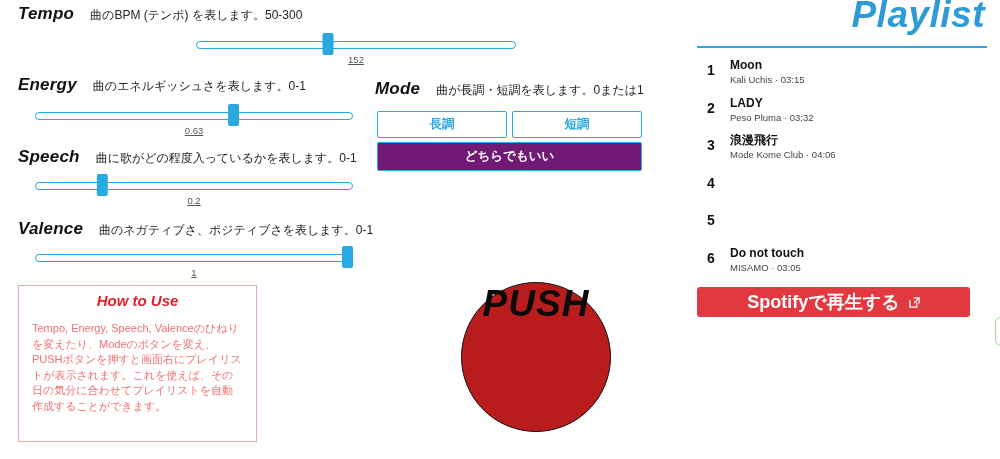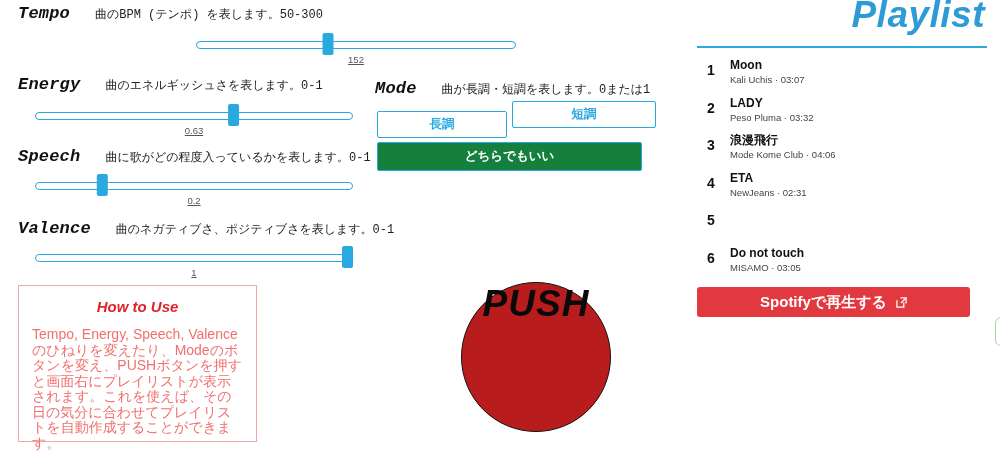--- a/index.html
+++ b/index.html
@@ -3,61 +3,61 @@
 <meta charset="utf-8">
 <style>
   html,body{margin:0;padding:0;}
   body{
     width:1000px;height:459px;position:relative;overflow:hidden;
     background:#ffffff;
     font-family:"Liberation Sans","DejaVu Sans",sans-serif;
     -webkit-font-smoothing:antialiased;
   }
   
-  .sec-header{position:absolute;display:flex;align-items:baseline;gap:25px;white-space:nowrap;font-family:Liberation Mono, monospace;}
+  .sec-header{position:absolute;display:flex;align-items:baseline;gap:16px;white-space:nowrap;}
   .sec-title{font-size:17px;font-weight:bold;font-style:italic;color:#111;letter-spacing:.2px;}
   .sec-desc{font-size:12px;color:#222;}
   
   .slider{position:absolute;height:28px;}
   .slider .track{position:absolute;left:0;right:0;top:4px;height:6px;
     border:1.5px solid #29a9e0;border-radius:6px;background:#fff;}
   .slider .thumb{position:absolute;top:-4px;width:11px;height:22px;
     background:#29a9e0;border-radius:2px;z-index:2;}
   .slider .slabel{position:absolute;top:17px;left:0;width:100%;text-align:center;
     font-size:9.5px;color:#555;text-decoration:underline;}
   
   .mode-btn{position:absolute;display:flex;align-items:center;justify-content:center;
     height:27px;background:#fff;border:1.5px solid #29a9e0;border-radius:2px;
     color:#29a9e0;font-size:12.5px;font-weight:bold;cursor:pointer;box-sizing:border-box;}
-  .mode-btn.selected{background:#15803d;color:#fff;border-color:#29a9e0;}
+  .mode-btn.selected{background:#701a75;color:#fff;border-color:#29a9e0;}
   
   .howto{position:absolute;left:18px;top:285px;width:237px;height:155px;
     border:1px solid #f2a7a7;background:#fff;}
-  .howto-title{margin-top:12px;text-align:center;font-size:15px;font-weight:bold;
+  .howto-title{margin-top:6px;text-align:center;font-size:15px;font-weight:bold;
     font-style:italic;color:#e2222a;}
-  .howto-body{margin:12px 13px 0 13px;font-size:14px;line-height:15.5px;color:#f26f6f;}
+  .howto-body{margin:12px 13px 0 13px;font-size:11px;line-height:15.5px;color:#f26f6f;}
   
   .push{position:absolute;left:461px;top:282px;width:150px;height:150px;border-radius:50%;
     background:#b91c1c;border:1.5px solid #111;display:flex;align-items:flex-start;
     justify-content:center;cursor:pointer;box-sizing:border-box;}
   .push span{font-size:37px;font-weight:bold;font-style:italic;color:#0a0a0a;letter-spacing:1px;}
   
   .panel{position:absolute;left:697px;top:0;width:290px;height:459px;}
   .pl-title{position:absolute;top:-6px;right:2px;font-size:37px;font-weight:bold;
     font-style:italic;color:#2e9bd6;letter-spacing:.5px;}
   .pl-rule{position:absolute;top:46px;left:0;width:290px;height:2px;background:#29a9e0;}
   .track-row{position:absolute;left:0;width:290px;height:32px;cursor:pointer;}
   .tnum{position:absolute;left:6px;top:4px;width:16px;text-align:center;
     font-size:14px;font-weight:bold;color:#111;}
   .tinfo{margin-left:33px;}
   .ttitle{font-size:12px;font-weight:bold;color:#111;line-height:14px;}
   .tsub{font-size:9.5px;color:#444;line-height:13px;margin-top:1px;}
   .spotify-btn{position:absolute;left:0;top:287px;width:273px;height:30px;background:#e23940;
     border:none;border-radius:3px;display:flex;align-items:center;justify-content:center;
-    gap:9px;color:#fff;font-size:15px;font-weight:bold;cursor:pointer;
+    gap:9px;color:#fff;font-size:18px;font-weight:bold;cursor:pointer;
     font-family:"Liberation Sans","DejaVu Sans",sans-serif;}
   .ext-icon{width:11px;height:11px;display:block;}
   
   .edge-green{position:absolute;left:995px;top:317px;width:16px;height:27px;
     border:1.5px solid #a8d8a0;border-radius:6px;background:#fff;}
 </style>
 </head>
 <body>
 
 <div class="sec-header" style="left:18px;top:4px">
@@ -103,36 +103,36 @@
 <div class="howto">
   <div class="howto-title">How to Use</div>
   <div class="howto-body">Tempo, Energy, Speech, Valenceのひねりを変えたり、Modeのボタンを変え、PUSHボタンを押すと画面右にプレイリストが表示されます。これを使えば、その日の気分に合わせてプレイリストを自動作成することができます。</div>
 </div>
 
 <div class="sec-header" style="left:375px;top:79px">
   <span class="sec-title">Mode</span>
   <span class="sec-desc">曲が長調・短調を表します。0または1</span>
 </div>
 <button class="mode-btn" style="left:377px;top:111px;width:130px">長調</button>
-<button class="mode-btn" style="left:512px;top:101px;width:144px">短調</button>
+<button class="mode-btn" style="left:512px;top:111px;width:130px">短調</button>
 <button class="mode-btn selected" style="left:377px;top:142px;width:265px;height:29px">どちらでもいい</button>
 
 <div class="push">
   <span>PUSH</span>
 </div>
 
 <div class="panel">
   <div class="pl-title">Playlist</div>
   <div class="pl-rule"></div>
 
   <div class="track-row" style="top:58px">
     <span class="tnum">1</span>
     <div class="tinfo">
       <div class="ttitle">Moon</div>
-      <div class="tsub"><span>Kali Uchis</span><span> · </span><span>03:07</span></div>
+      <div class="tsub"><span>Kali Uchis</span><span> · </span><span>03:15</span></div>
     </div>
   </div>
 
   <div class="track-row" style="top:96px">
     <span class="tnum">2</span>
     <div class="tinfo">
       <div class="ttitle">LADY</div>
       <div class="tsub"><span>Peso Pluma</span><span> · </span><span>03:32</span></div>
     </div>
   </div>
@@ -140,24 +140,20 @@
   <div class="track-row" style="top:133px">
     <span class="tnum">3</span>
     <div class="tinfo">
       <div class="ttitle">浪漫飛行</div>
       <div class="tsub"><span>Mode Kome Club</span><span> · </span><span>04:06</span></div>
     </div>
   </div>
 
   <div class="track-row" style="top:171px">
     <span class="tnum">4</span>
-    <div class="tinfo">
-      <div class="ttitle">ETA</div>
-      <div class="tsub"><span>NewJeans</span><span> · </span><span>02:31</span></div>
-    </div>
   </div>
 
   <div class="track-row" style="top:208px">
     <span class="tnum">5</span>
   </div>
 
   <div class="track-row" style="top:246px">
     <span class="tnum">6</span>
     <div class="tinfo">
       <div class="ttitle">Do not touch</div>

